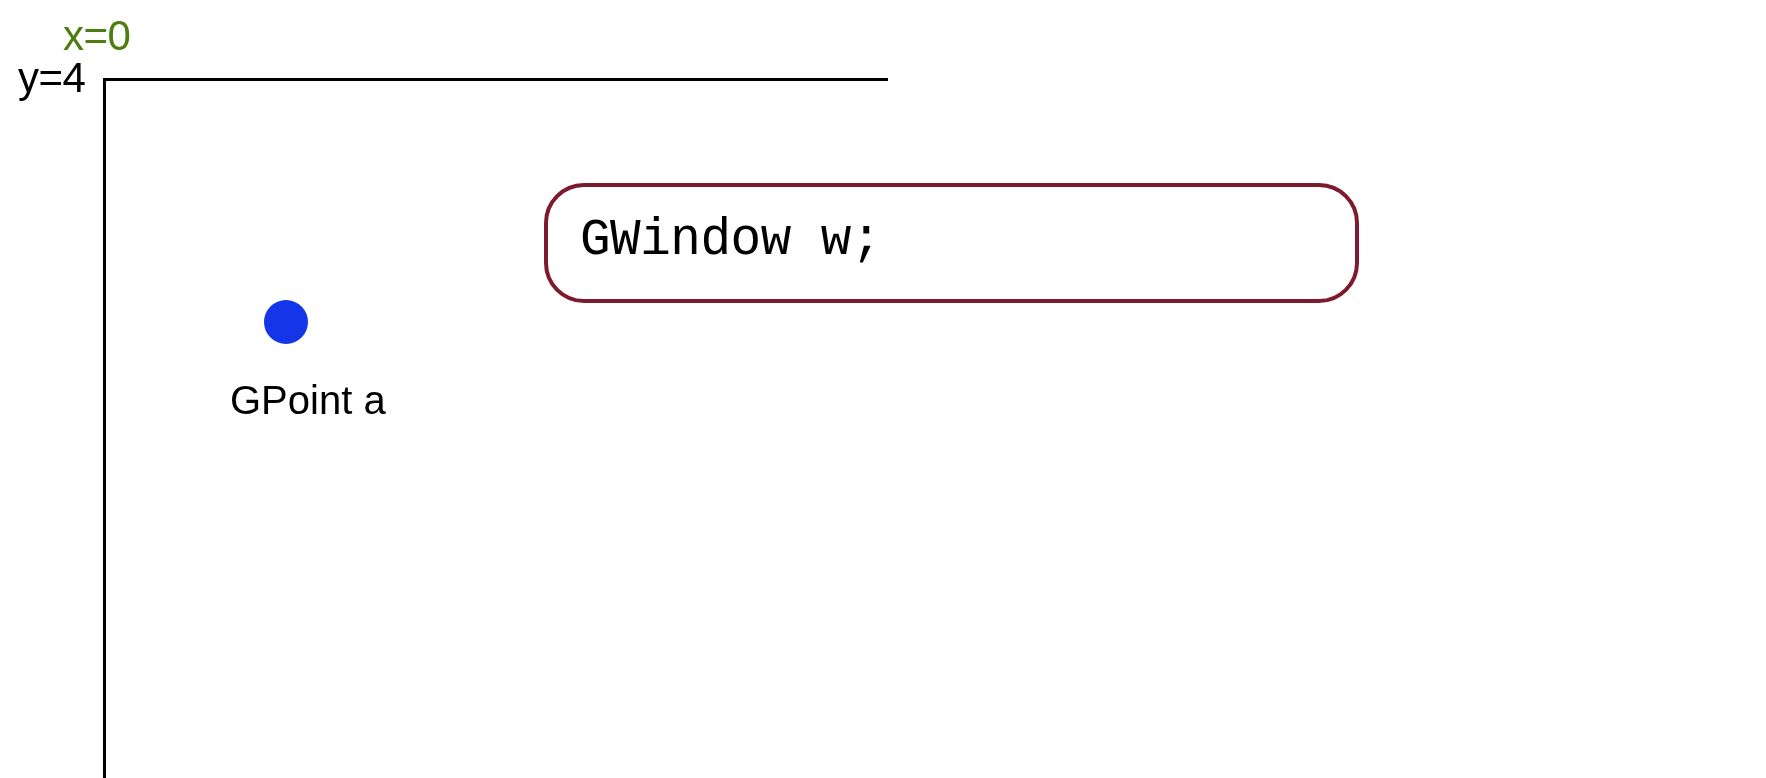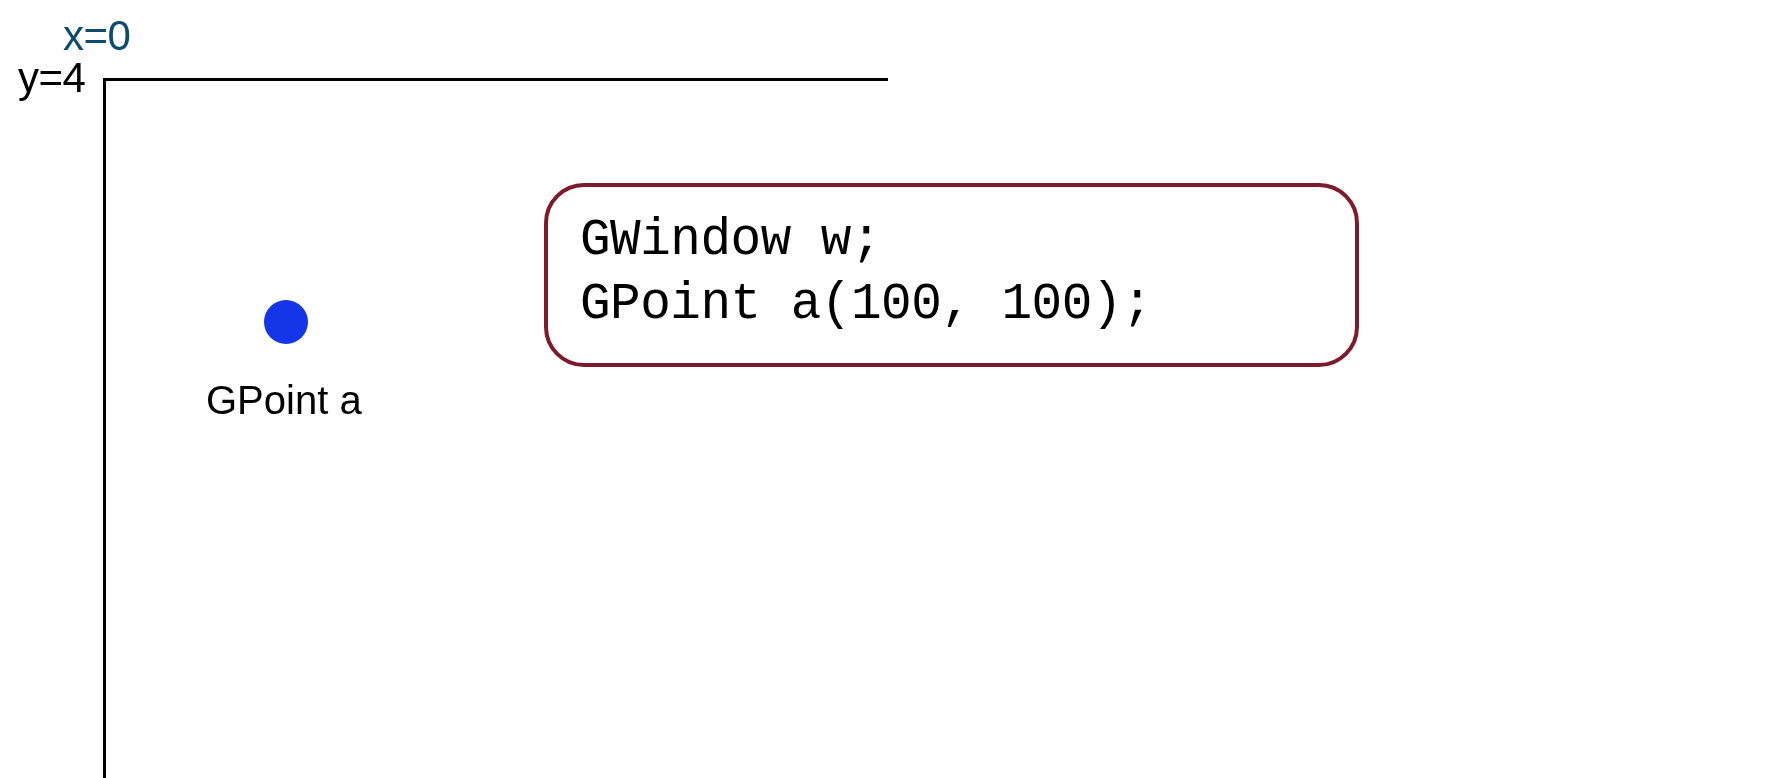--- a/index.html
+++ b/index.html
@@ -12,21 +12,21 @@
       background: #fff;
       width: 1766px;
       height: 778px;
       position: relative;
     }
     .axis-x-label {
       position: absolute;
       left: 63px;
       top: 12px;
       font-size: 42px;
-      color: #0c4a6e;
+      color: #4d7c0f;
       letter-spacing: -0.5px;
     }
     .axis-y-label {
       position: absolute;
       left: 18px;
       top: 54px;
       font-size: 42px;
       color: #000;
       letter-spacing: -0.5px;
     }
@@ -50,21 +50,21 @@
       position: absolute;
       left: 264px;
       top: 300px;
       width: 44px;
       height: 44px;
       border-radius: 50%;
       background: #1435e8;
     }
     .point-label {
       position: absolute;
-      left: 206px;
+      left: 230px;
       top: 378px;
       font-size: 40px;
       color: #000;
     }
     .code-box {
       position: absolute;
       left: 544px;
       top: 183px;
       width: 815px;
       border: 4px solid #7d1a2e;
@@ -88,14 +88,13 @@
 <div class="axis-y-label">y=4</div>
 
 <div class="axis-horizontal"></div>
 <div class="axis-vertical"></div>
 
 <div class="point-dot"></div>
 <div class="point-label">GPoint a</div>
 
 <div class="code-box">
   <div class="code-line">GWindow w;</div>
-  <div class="code-line">GPoint a(100, 100);</div>
 </div>
 
 </body></html>

